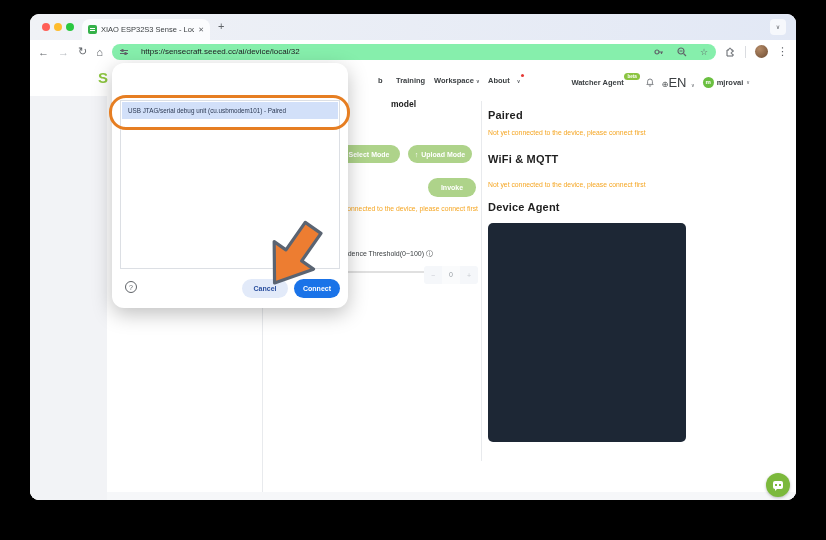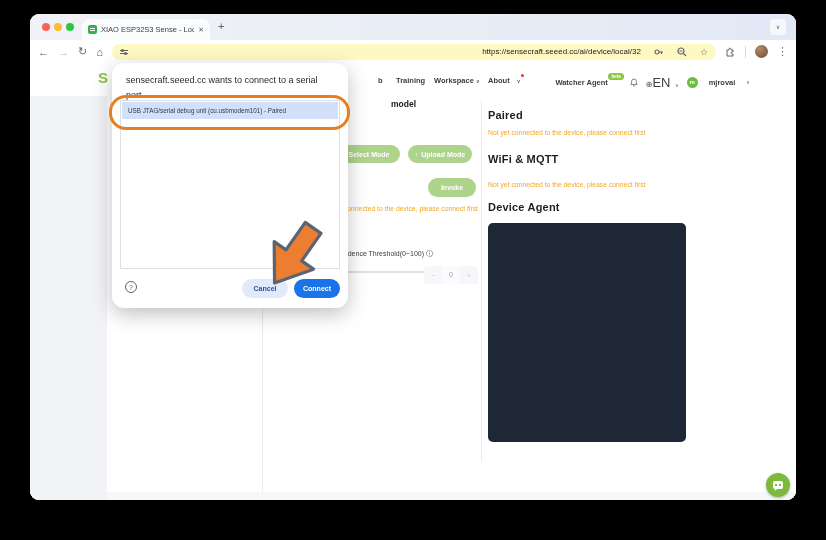--- a/index.html
+++ b/index.html
@@ -28,22 +28,22 @@
   .tab-close { font-size:7px; color:#5f6368; }
   .newtab { left:188px; top:6px; font-size:11px; color:#5f6368; }
   .tabstrip-btn { left:740px; top:5px; width:16px; height:16px; border-radius:4px; background:#f6f8fc;
                   font-size:6px; color:#5f6368; text-align:center; line-height:16px; }
 
   
   .toolbar { left:0; top:26px; width:766px; height:23px; background:#fff;
              display:flex; align-items:center; padding:0 8px; gap:9px; }
   .navico { font-size:11px; color:#5f6368; }
   .navico.dim { color:#b8bcc1; }
-  .urlbar { flex:1; height:16px; background:#fef9c3; border-radius:8px;
-            display:flex; align-items:center; padding:0 8px; gap:13px;text-align:right; }
+  .urlbar { flex:1; height:16px; background:#86efac; border-radius:8px;
+            display:flex; align-items:center; padding:0 8px; gap:13px; }
   .tune-icon { display:flex; flex-direction:column; gap:2px; }
   .tune-icon i { display:block; width:8px; height:1px; background:#5f6368; position:relative; }
   .tune-icon i::after { content:""; position:absolute; width:3px; height:3px; border-radius:50%;
                         background:#5f6368; top:-1px; }
   .tune-icon i:first-child::after { left:1px; } .tune-icon i:last-child::after { right:1px; }
   .url-text { font-size:8px; color:#202124; flex:1; white-space:nowrap; overflow:hidden; }
   .pill-ico { font-size:9px; color:#5f6368; }
   .key-icon svg, .zoomout-icon svg, .puzzle-icon svg { display:block; }
   .tb-divider { width:1px; height:12px; background:#dadce0; }
   .tb-avatar { width:13px; height:13px; border-radius:50%;
@@ -198,21 +198,21 @@
       </span>
       <span class="bell-icon" style="margin-left:14px">
         <svg width="8" height="9" viewBox="0 0 8 9">
             <path d="M4 1 a2.4 2.4 0 0 1 2.4 2.4 v2 l.8 1 h-6.4 l.8 -1 v-2 A2.4 2.4 0 0 1 4 1 z M3.2 7.5 a.8.8 0 0 0 1.6 0" fill="none" stroke="#5f6368" stroke-width=".8"></path>
           </svg>
       </span>
       <span>
         <span class="globe">⊕</span><span class="lang">EN</span>
         <span class="chev">∨</span>
       </span>
-      <span style="display:flex;align-items:center;gap:11px">
+      <span style="display:flex;align-items:center;gap:3px">
         <span class="user-avatar">m</span>
         <span class="user-name">mjrovai</span>
         <span class="chev">∨</span>
       </span>
     </div>
 
     <span class="abs model-label">model</span>
     <div class="abs gbtn btn-select">
         <span>Select Mode</span>
       </div>
@@ -241,21 +241,20 @@
 
     <div class="abs chat-fab">
       <span class="chat-bubble">
           <i></i>
         </span>
     </div>
   </div>
 </div>
 
 <div class="abs dialog">
-  <div class="abs dlg-title">sensecraft.seeed.cc wants to connect to a serial port</div>
   <div class="abs dlg-list">
     <div class="abs dlg-item">USB JTAG/serial debug unit (cu.usbmodem101) - Paired</div>
   </div>
   <span class="abs dlg-help">?</span>
   <div class="abs dlg-btn btn-cancel">
       <span>Cancel</span>
     </div>
   <div class="abs dlg-btn btn-connect">
       <span>Connect</span>
     </div>

